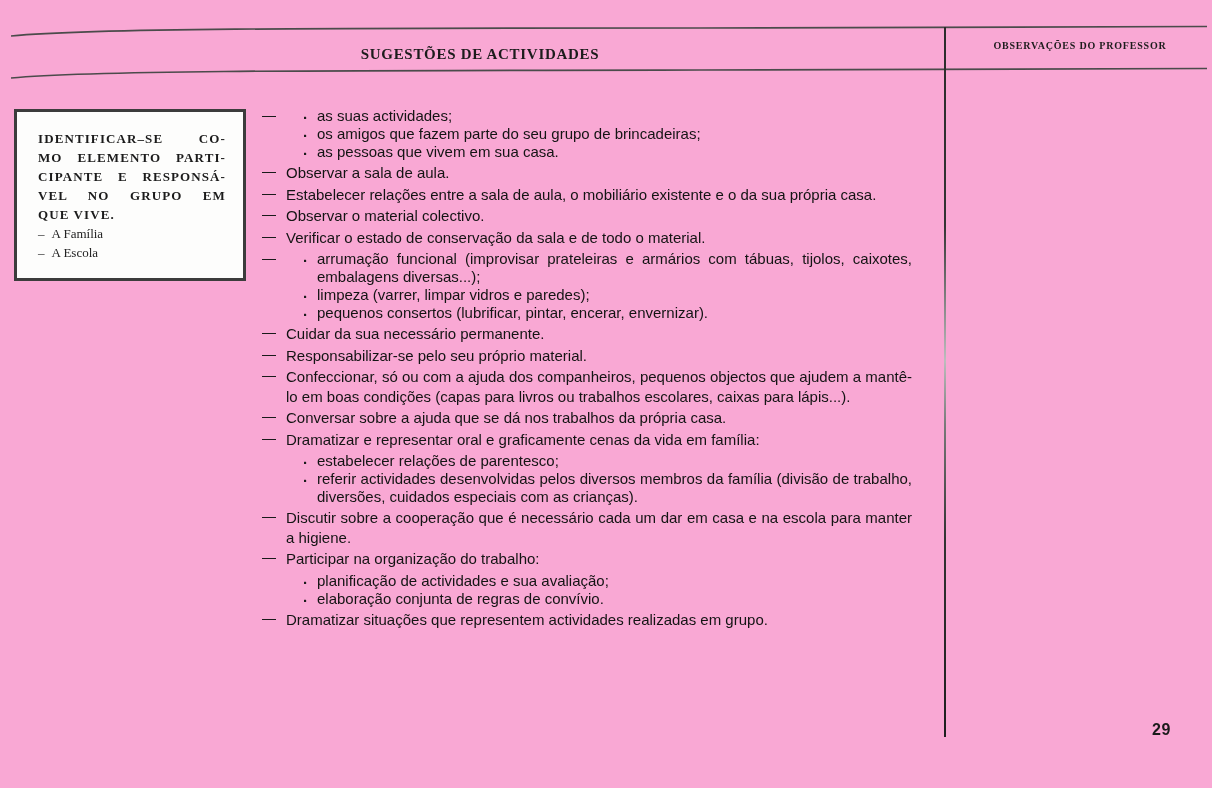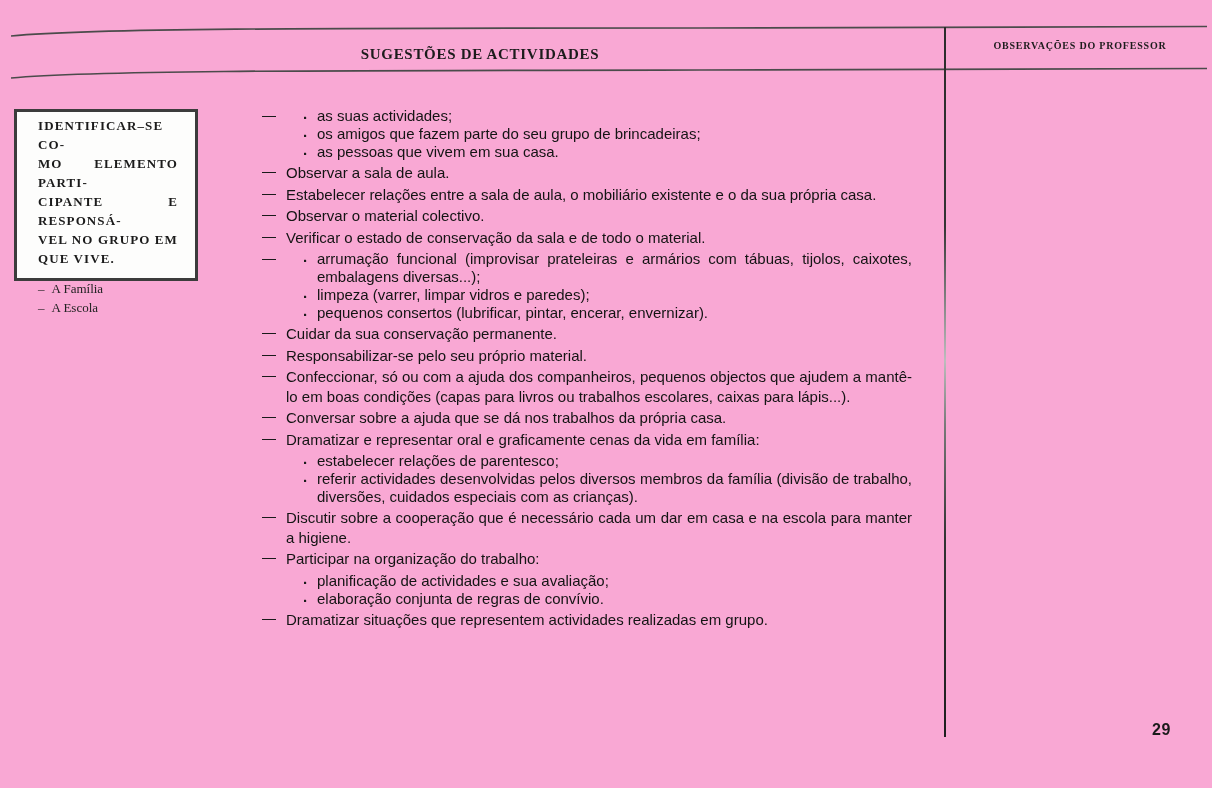--- a/index.html
+++ b/index.html
@@ -56,39 +56,39 @@
     width: 2px; height: 710px;
     background: linear-gradient(180deg,
       #2c2c2c 0%, #343434 28%, #8d8d8d 40%, #bdbdbd 47%,
       #7a7a7a 56%, #333333 72%, #1f1f1f 100%);
   }
 
   
   .topic-box {
     position: absolute;
     left: 14px; top: 109px;
-    width: 184px; height: 172px;
+    width: 232px; height: 172px;
     box-sizing: border-box;
     border: 3px solid #3c3c3c;
-    padding: 4px 17px 0 21px;
+    padding: 17px 17px 0 21px;
     background: #fdfdfc;
   }
   .topic-heading-line {
     font-family: "Liberation Serif", serif;
     font-size: 13px;
     font-weight: 700;
     letter-spacing: 1.1px;
     line-height: 19px;
     color: #1b1b1b;
     text-align: justify;
     text-align-last: justify;
     white-space: nowrap0; 
   }
   .topic-heading-line:last-child { text-align-last: left; font-family: Liberation Serif, serif; }
-  .topic-subs { margin-top: 11px; }
+  .topic-subs { }
   .topic-sub {
     font-family: "Liberation Serif", serif;
     font-size: 13px;
     line-height: 19px;
     color: #222222;
   }
   .topic-sub .sub-dash { margin-right: 7px; }
 
   
   .activities {
@@ -246,21 +246,21 @@
 
             <div class="subitem">
               <span class="sub-marker">.</span>
               <div class="subitem-text">pequenos consertos (lubrificar, pintar, encerar, envernizar).</div>
             </div>
           </div>
       </div>
 
       <div class="activity">
         <span class="act-marker">—</span>
-        <div class="act-text">Cuidar da sua conservação permanente.</div>
+        <div class="act-text">Cuidar da sua necessário permanente.</div>
 
       </div>
 
       <div class="activity">
         <span class="act-marker">—</span>
         <div class="act-text">Responsabilizar-se pelo seu próprio material.</div>
 
       </div>
 
       <div class="activity">

